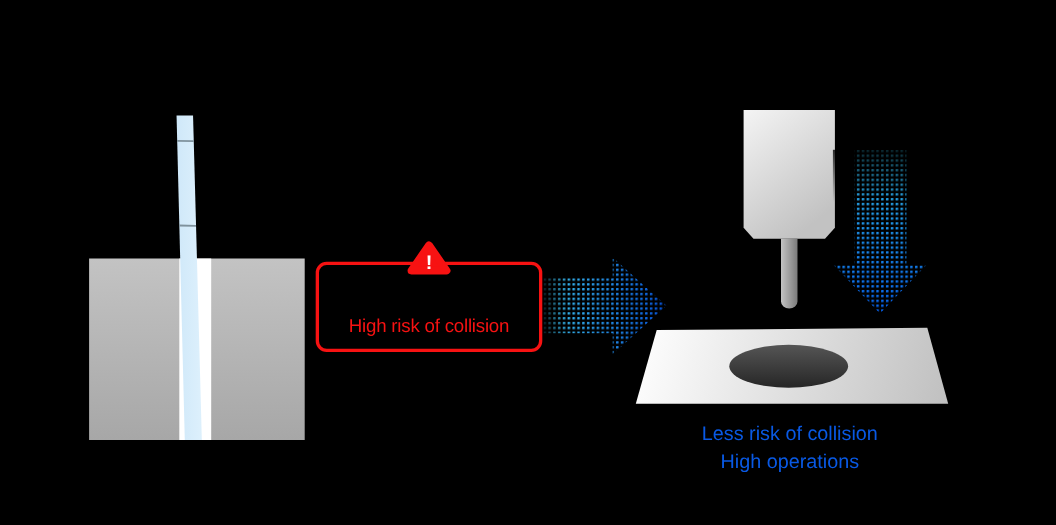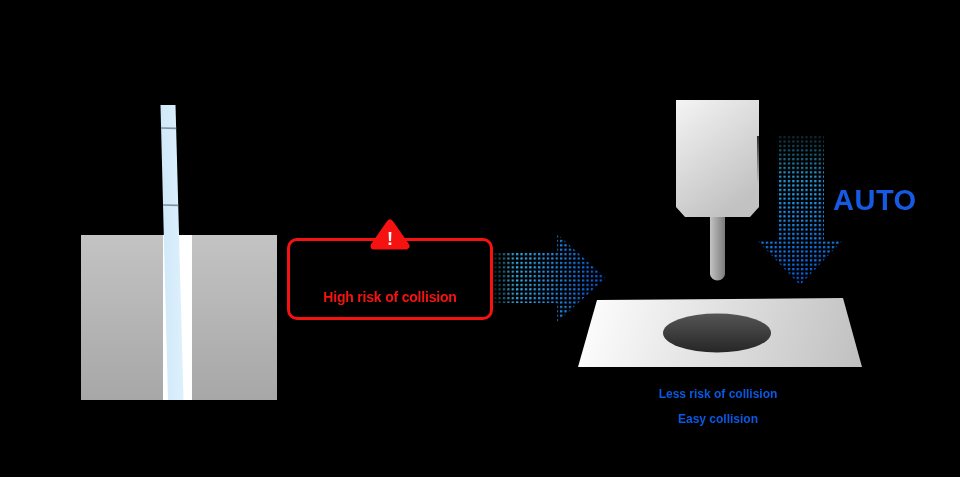--- a/index.html
+++ b/index.html
@@ -8,31 +8,31 @@
     overflow:hidden; font-family:"Liberation Sans", sans-serif;
   }
   .abs { position:absolute; }
   .warning-box {
     left:287px; top:238px; width:206px; height:82px; box-sizing:border-box;
     border:3px solid var(--warning-red,#f71212); border-radius:10px;
     display:flex; flex-direction:column; justify-content:flex-end;
     padding-bottom:9px; text-align:center;
   }
   .wline {
-    color:var(--warning-red,#f71212); font-size:14px; font-weight:bold;
+    color:var(--warning-red,#f71212); font-size:17px; font-weight:normal;
     line-height:22px; letter-spacing:-0.2px; white-space:nowrap;
   }
   .auto-label {
     left:833px; top:184px; width:110px;
     color:var(--auto-label-blue,#1659e2); font-size:29px; font-weight:bold;
     letter-spacing:0.5px;
   }
   .benefits { left:558px; top:382px; width:320px; text-align:center; }
   .benefit-line {
-    color:var(--benefit-text-blue,#0959e4); font-size:12px; font-weight:bold;
+    color:var(--benefit-text-blue,#0959e4); font-size:18px; font-weight:normal;
     line-height:25px; white-space:nowrap;
   }
 </style>
 </head>
 <body>
 
 <div class="canvas">
 
   <svg class="abs" style="left:75px; top:95px;" width="210" height="310" viewBox="0 0 210 310">
     <defs>
@@ -125,20 +125,19 @@
         <stop offset="0" stop-color="#000000" stop-opacity="0.8"></stop>
         <stop offset="1" stop-color="#000000" stop-opacity="0"></stop>
       </linearGradient>
     </defs>
     <g mask="url(#mV)">
       <path d="M20,0 H67 V104 H86 L43,149 L0,104 H20 Z" fill="url(#gArrV)"></path>
     </g>
     <rect x="0" y="0" width="86" height="48" fill="url(#fadeV)"></rect>
   </svg>
 
-  <div class="auto-label abs">AUTO</div>
 
   <div class="benefits abs">
     <div class="benefit-line">Less risk of collision</div>
-    <div class="benefit-line">Easy collision</div>
+    <div class="benefit-line">High operations</div>
   </div>
 
 </div>
 
 </body></html>

